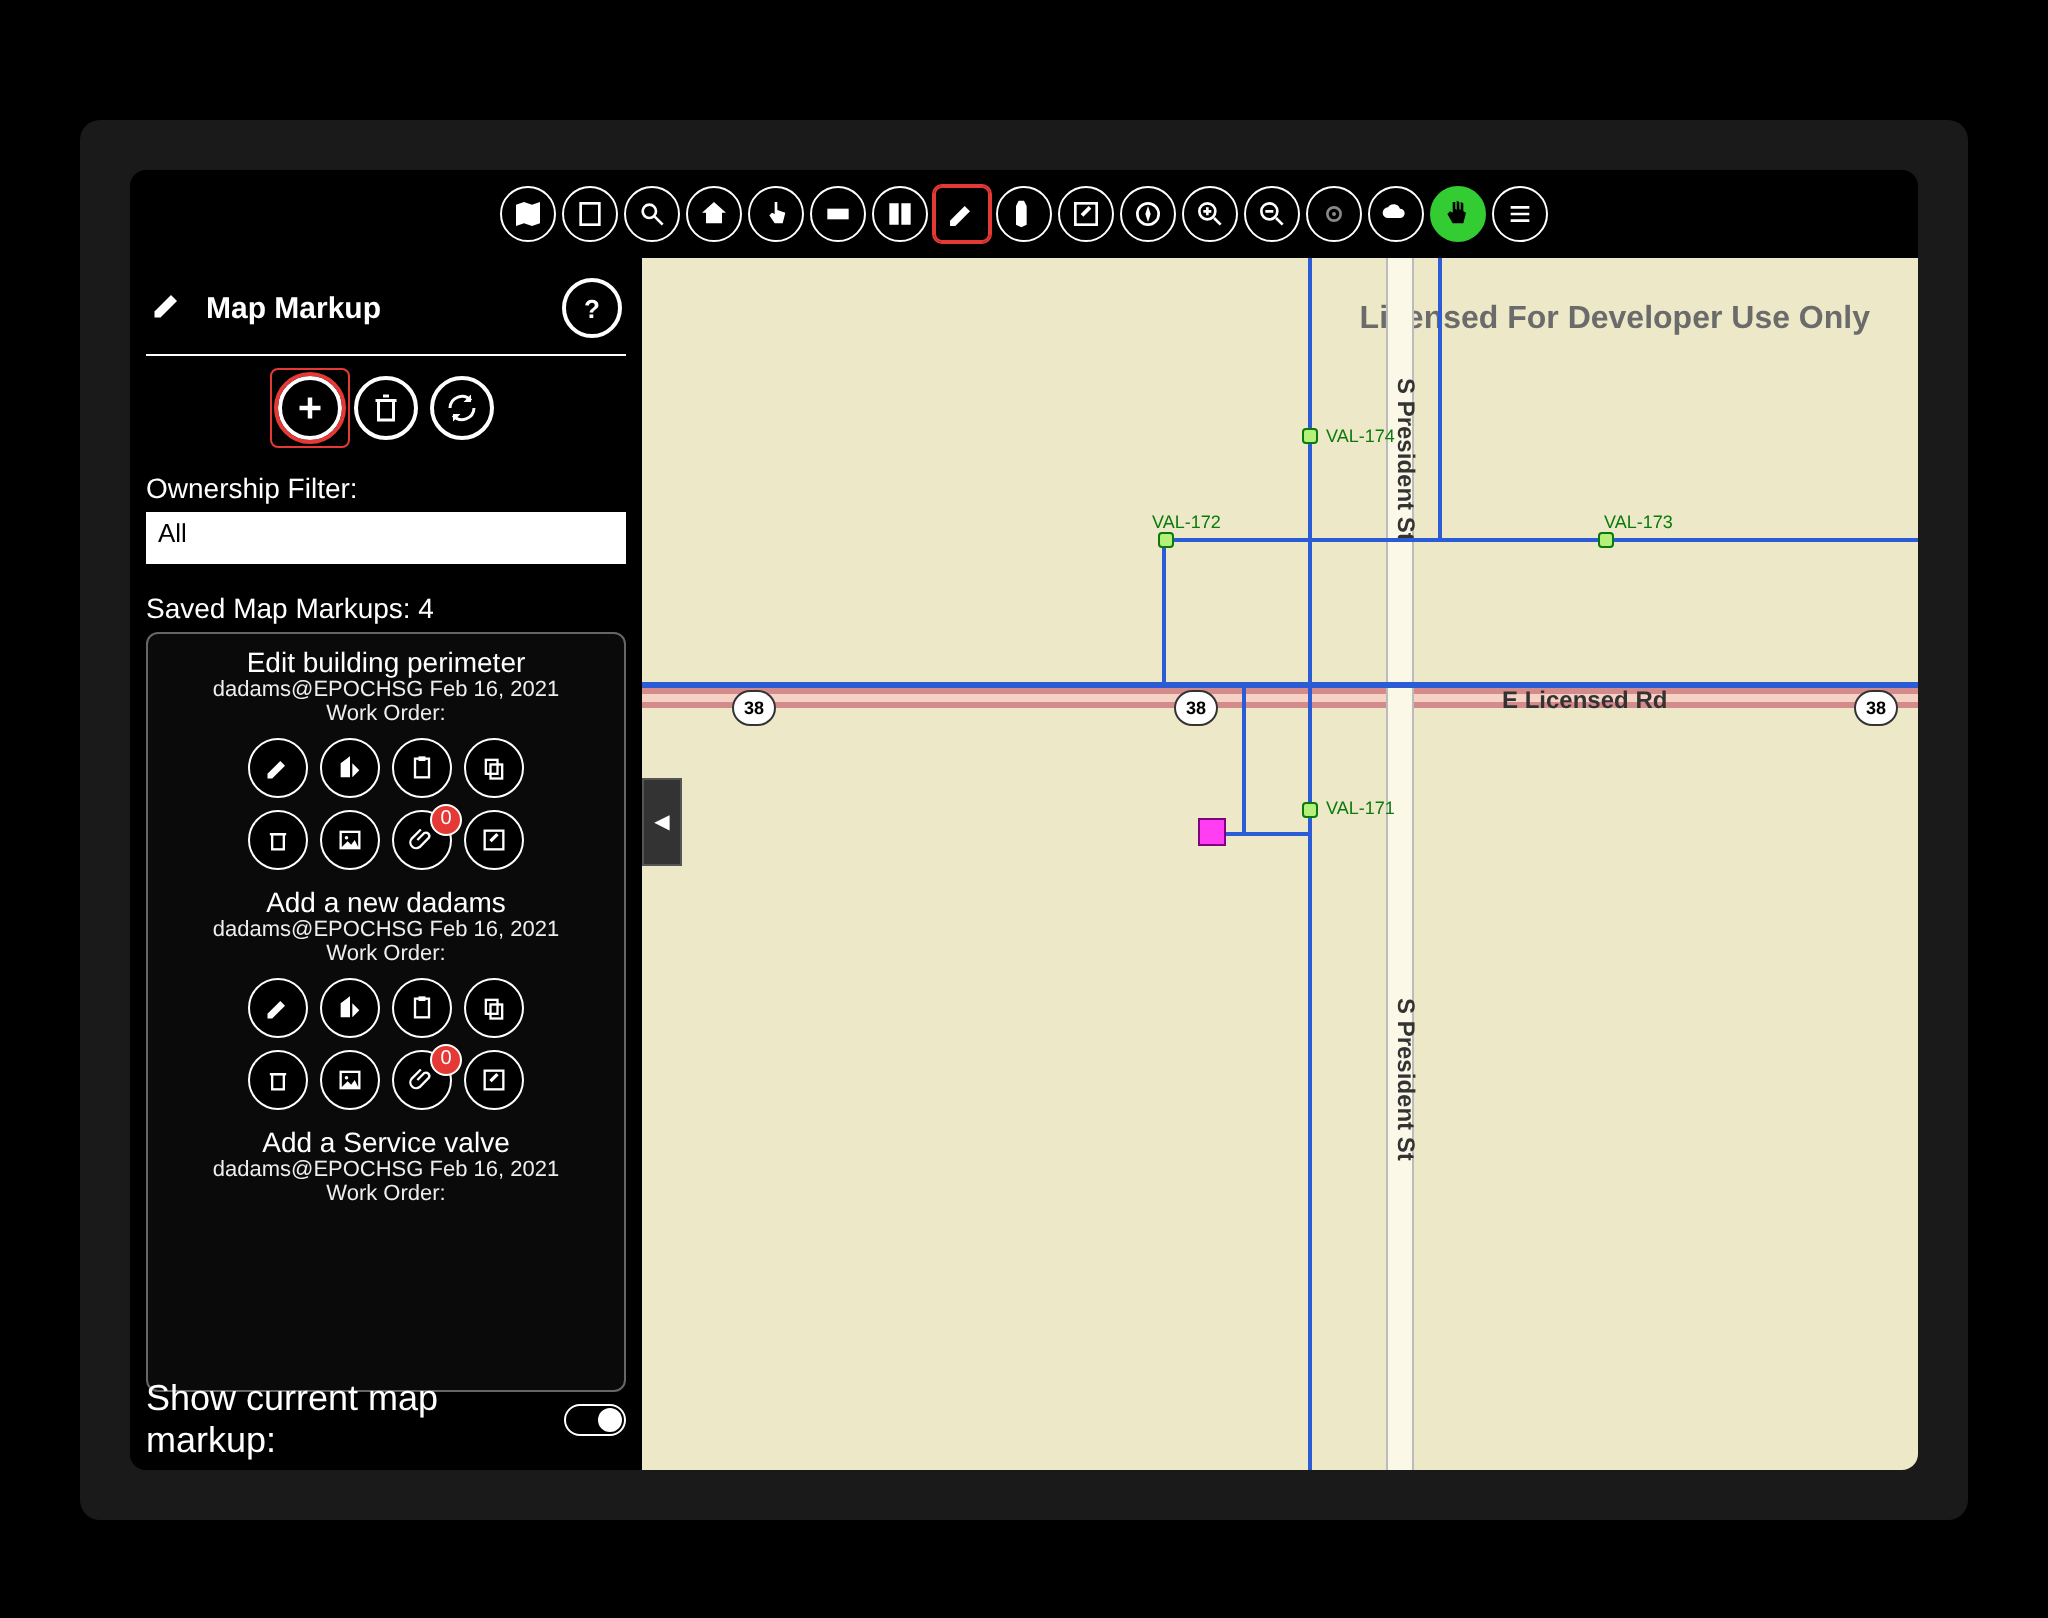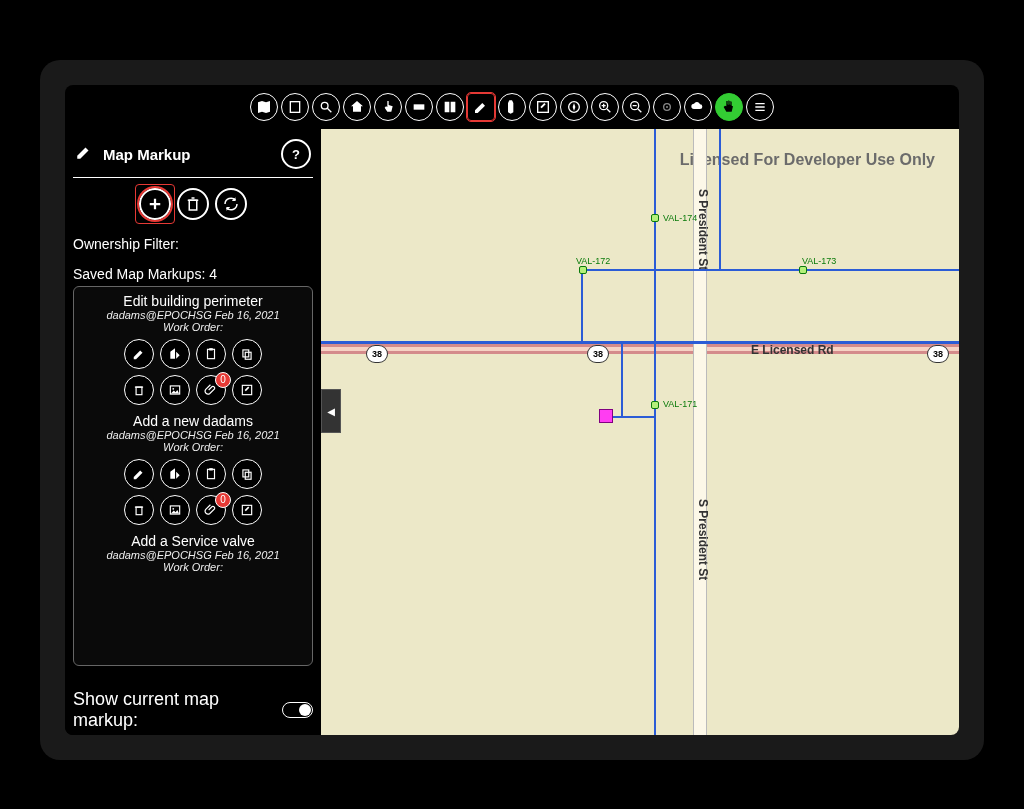--- a/index.html
+++ b/index.html
@@ -3,21 +3,21 @@
 <meta charset="utf-8">
 <style>
   * { box-sizing: border-box; margin: 0; padding: 0; }
   html, body { width: 1024px; height: 809px; background: #000; font-family: "Segoe UI", Arial, sans-serif; overflow: hidden; }
 
   .tablet {
     position: absolute;
     left: 40px; top: 60px;
     width: 944px; height: 700px;
     background: #1a1a1a;
-    border-radius: 20px;
+    border-radius: 10px;
     box-shadow: 4px 8px 20px rgba(0,0,0,0.6);
     padding: 25px;
   }
   .screen {
     width: 100%; height: 100%;
     background: #000;
     border-radius: 8px;
     position: relative;
     overflow: hidden;
   }
@@ -96,21 +96,21 @@
   .count-label { font-size: 14px; margin: 14px 0 4px 0; }
 
   .markup-list {
     border: 1px solid #666; border-radius: 6px;
     padding: 6px 4px;
     height: 380px; overflow: hidden;
     background: #0a0a0a;
   }
   .markup-item { text-align: center; margin-bottom: 8px; }
   .markup-item .mtitle { font-size: 14px; }
-  .markup-item .meta { font-size: 11px; font-style: italic; color: #eee; }
+  .markup-item .meta { font-size: 11px; color: #eee; }
   .markup-item .rowicons { display: flex; justify-content: center; gap: 6px; margin: 6px 0; }
   .small-btn {
     width: 30px; height: 30px;
     border: 1.5px solid #fff; border-radius: 50%;
     display: flex; align-items: center; justify-content: center;
     background: #000; color: #fff;
     position: relative;
     cursor: pointer;
   }
   .badge {
@@ -319,20 +319,21 @@
             </div>
           <div class="act-btn">
               <svg width="18" height="18" viewBox="0 0 24 24">
                 <path fill="none" stroke="#fff" stroke-width="2" d="M4 12a8 8 0 0114-5M20 12a8 8 0 01-14 5"></path>
                 <path fill="#fff" d="M18 3v5h-5zM6 21v-5h5z"></path>
               </svg>
             </div>
         </div>
 
         <div class="field-label">Ownership Filter:</div>
+        <div class="field-input">All</div>
 
         <div class="count-label">Saved Map Markups: 4</div>
 
         <div class="markup-list">
 
           <div class="markup-item">
             <div class="mtitle">Edit building perimeter</div>
             <div class="meta">dadams@EPOCHSG  Feb 16, 2021</div>
             <div class="meta">Work Order:</div>
             <div class="rowicons">

